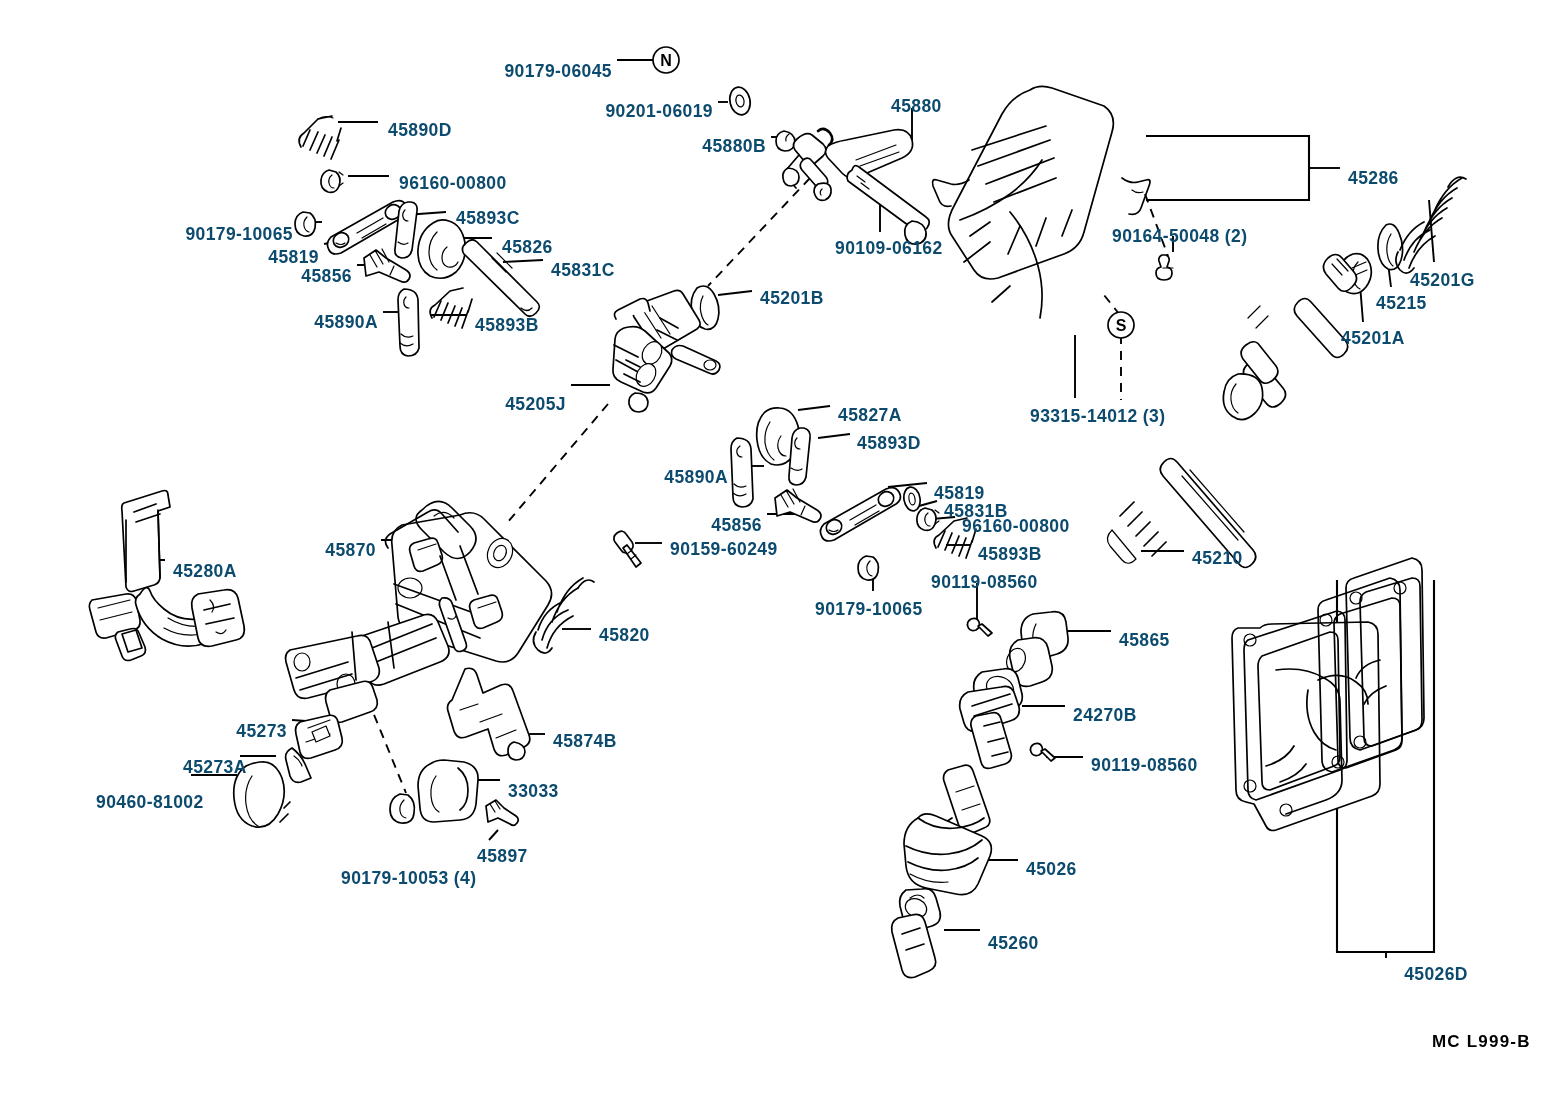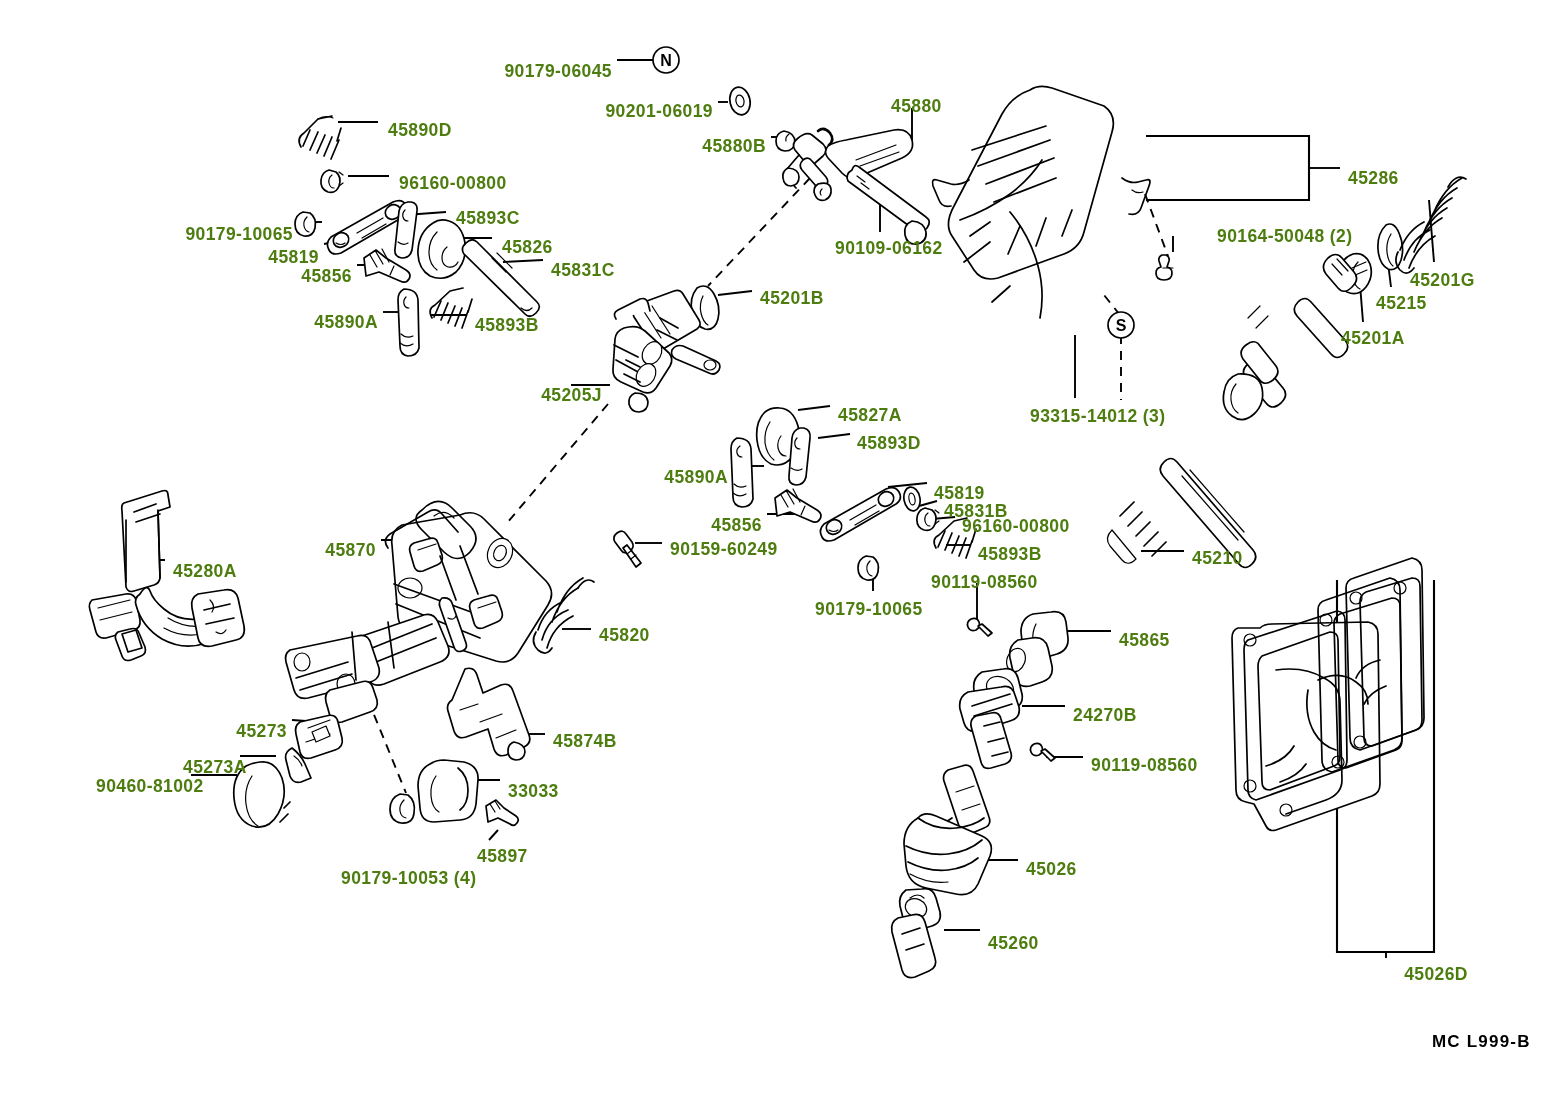--- a/index.html
+++ b/index.html
@@ -20,21 +20,21 @@
   .leader{fill:none;stroke:#000;stroke-width:1.9;stroke-linecap:butt;}
   .leader-d{fill:none;stroke:#000;stroke-width:1.9;stroke-dasharray:9 7;stroke-linecap:butt;}
   .bracket{fill:none;stroke:#000;stroke-width:2.1;}
   .lbl{
     position:absolute;
     font-family:"Liberation Sans","DejaVu Sans",sans-serif;
     font-size:17.5px;
     font-weight:bold;
     letter-spacing:0.4px;
     white-space:nowrap;
-    color:#4d7c0f;
+    color:#0c4a6e;
     line-height:1;
   }
   .lbl.r{transform:translateX(-100%);}
   .lbl.c{transform:translateX(-50%);}
   .footer{
     position:absolute;
     font-family:"Liberation Sans","DejaVu Sans",sans-serif;
     font-size:17px;
     font-weight:bold;
     letter-spacing:1.2px;
@@ -501,31 +501,31 @@
       <div class="lbl" style="left: 388px; top: 122px;">45890D</div>
       <div class="lbl r" style="left: 713px; top: 103px;">90201-06019</div>
       <div class="lbl" style="left: 891px; top: 98px;">45880</div>
       <div class="lbl r" style="left: 766px; top: 138px;">45880B</div>
       <div class="lbl" style="left: 399px; top: 175px;">96160-00800</div>
       <div class="lbl" style="left: 1348px; top: 170px;">45286</div>
       <div class="lbl r" style="left: 293px; top: 226px;">90179-10065</div>
       <div class="lbl" style="left: 456px; top: 210px;">45893C</div>
       <div class="lbl r" style="left: 319px; top: 249px;">45819</div>
       <div class="lbl" style="left: 502px; top: 239px;">45826</div>
-      <div class="lbl" style="left: 1217px; top: 228px;">90164-50048 (2)</div>
+      <div class="lbl" style="left: 1112px; top: 228px;">90164-50048 (2)</div>
       <div class="lbl" style="left: 1410px; top: 272px;">45201G</div>
       <div class="lbl" style="left: 1376px; top: 295px;">45215</div>
       <div class="lbl r" style="left: 352px; top: 268px;">45856</div>
       <div class="lbl" style="left: 551px; top: 262px;">45831C</div>
       <div class="lbl" style="left: 1341px; top: 330px;">45201A</div>
       <div class="lbl" style="left: 835px; top: 240px;">90109-06162</div>
       <div class="lbl" style="left: 760px; top: 290px;">45201B</div>
       <div class="lbl r" style="left: 378px; top: 314px;">45890A</div>
       <div class="lbl" style="left: 475px; top: 317px;">45893B</div>
-      <div class="lbl r" style="left: 566px; top: 387px; margin-left: 36px;">45205J</div>
+      <div class="lbl r" style="left: 566px; top: 396px;">45205J</div>
       <div class="lbl" style="left: 838px; top: 407px;">45827A</div>
       <div class="lbl" style="left: 1030px; top: 408px;">93315-14012 (3)</div>
       <div class="lbl" style="left: 857px; top: 435px;">45893D</div>
       <div class="lbl r" style="left: 728px; top: 469px;">45890A</div>
       <div class="lbl" style="left: 934px; top: 485px;">45819</div>
       <div class="lbl" style="left: 944px; top: 503px;">45831B</div>
       <div class="lbl r" style="left: 762px; top: 517px;">45856</div>
       <div class="lbl" style="left: 962px; top: 518px;">96160-00800</div>
       <div class="lbl" style="left: 173px; top: 563px;">45280A</div>
       <div class="lbl r" style="left: 376px; top: 542px;">45870</div>
@@ -535,21 +535,21 @@
       <div class="lbl" style="left: 931px; top: 574px;">90119-08560</div>
       <div class="lbl" style="left: 815px; top: 601px;">90179-10065</div>
       <div class="lbl" style="left: 1119px; top: 632px;">45865</div>
       <div class="lbl" style="left: 599px; top: 627px;">45820</div>
       <div class="lbl" style="left: 1073px; top: 707px;">24270B</div>
       <div class="lbl r" style="left: 287px; top: 723px;">45273</div>
       <div class="lbl" style="left: 553px; top: 733px;">45874B</div>
       <div class="lbl" style="left: 1091px; top: 757px;">90119-08560</div>
       <div class="lbl" style="left: 183px; top: 759px;">45273A</div>
       <div class="lbl" style="left: 508px; top: 783px;">33033</div>
-      <div class="lbl" style="left: 96px; top: 778px;">90460-81002</div>
+      <div class="lbl" style="left: 96px; top: 794px;">90460-81002</div>
       <div class="lbl" style="left: 477px; top: 848px;">45897</div>
       <div class="lbl" style="left: 1026px; top: 861px;">45026</div>
       <div class="lbl" style="left: 341px; top: 870px;">90179-10053 (4)</div>
       <div class="lbl" style="left: 988px; top: 935px;">45260</div>
       <div class="lbl c" style="left: 1436px; top: 966px;">45026D</div>
     </div>
 
   <div class="footer" style="left:1432px;top:1016px;">MC  L999-B</div>
 
 </div>

